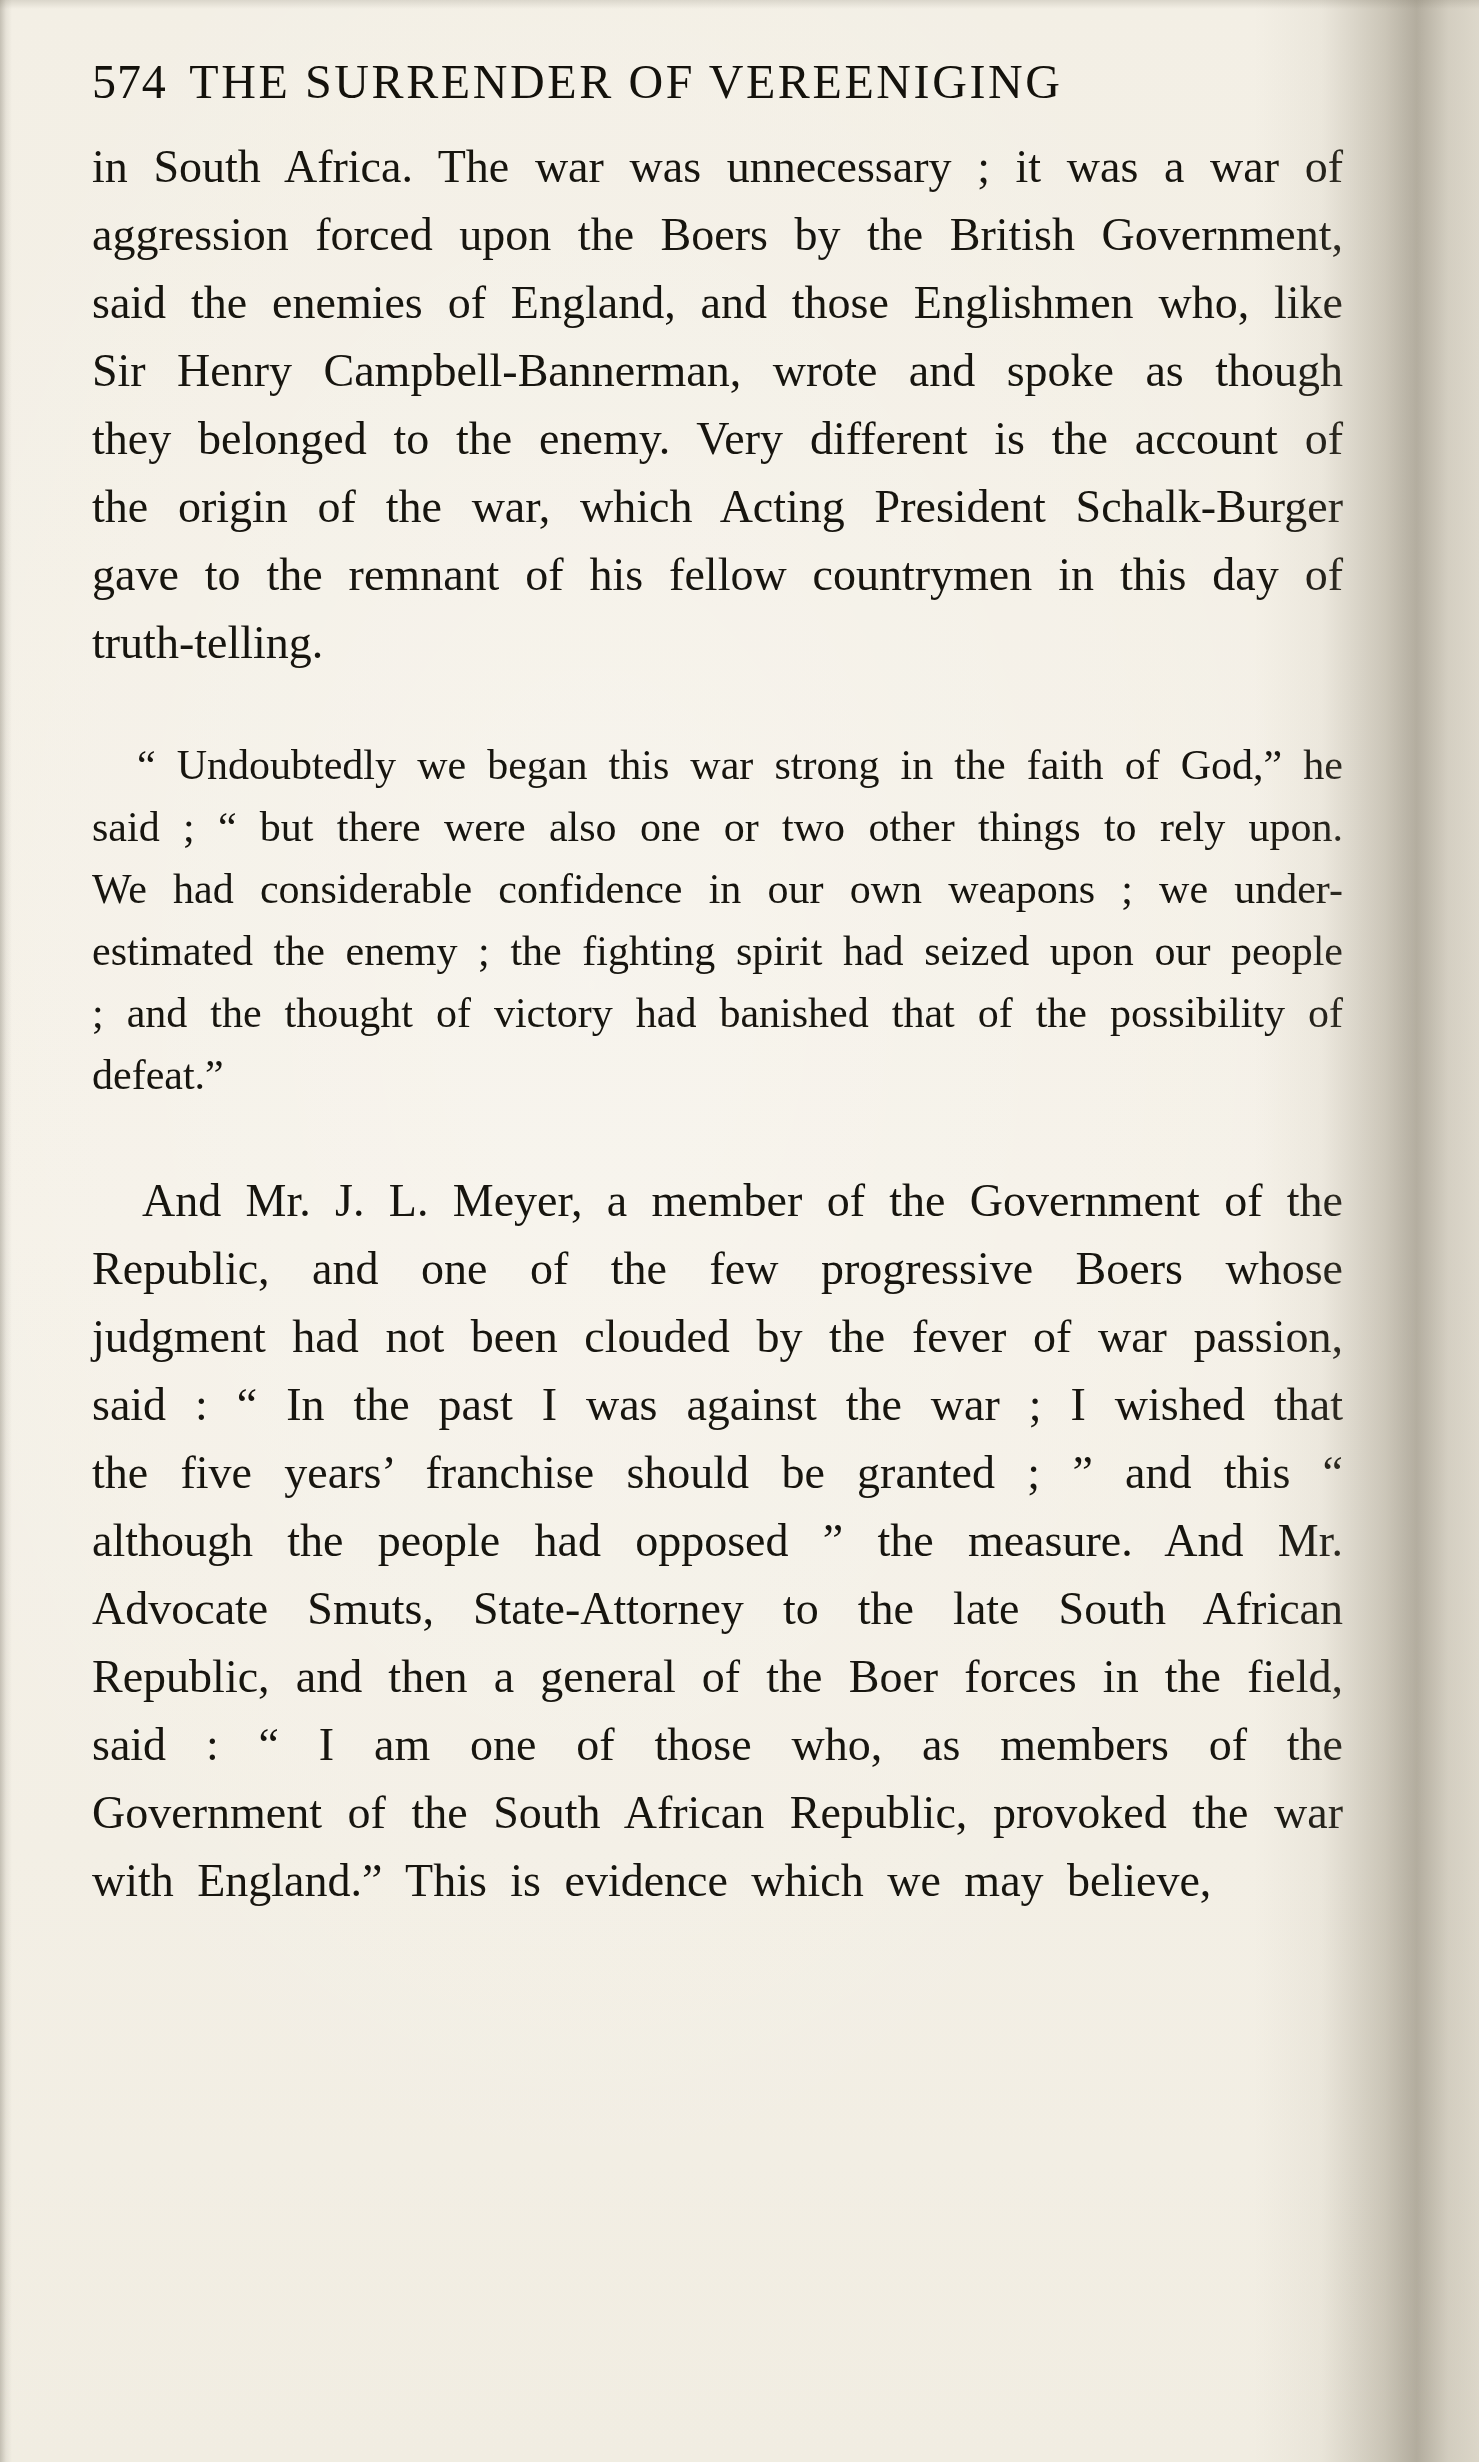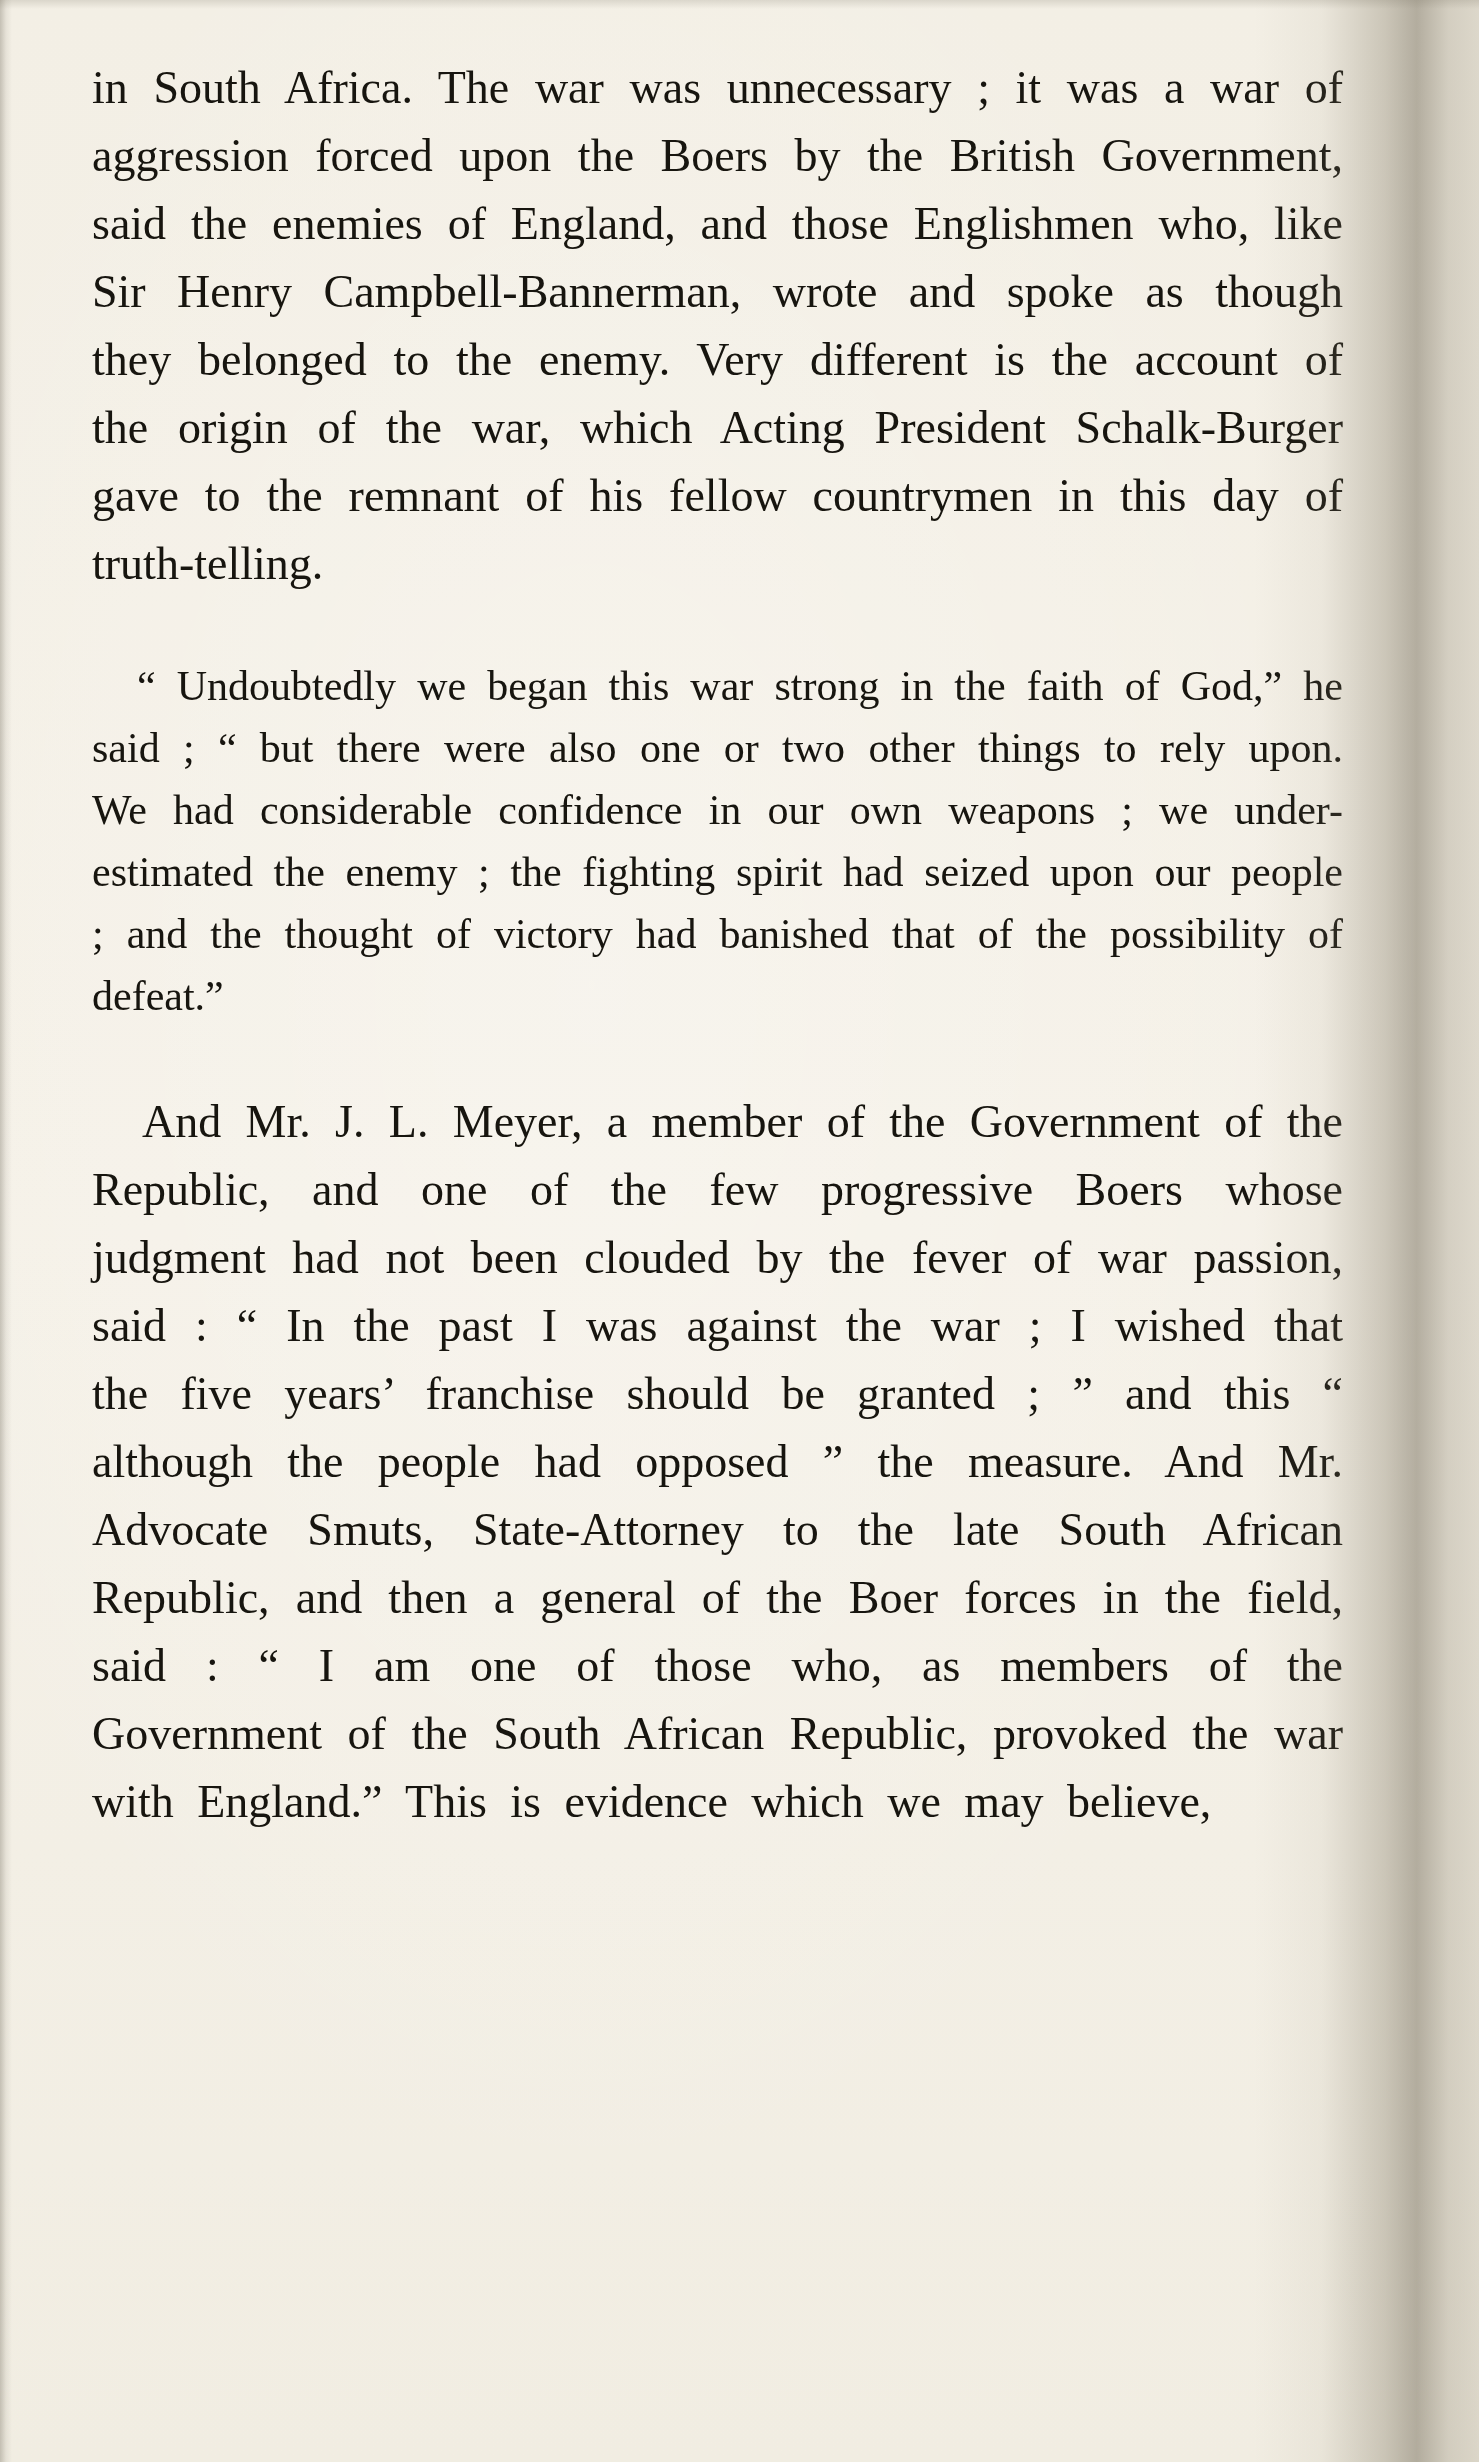--- a/index.html
+++ b/index.html
@@ -103,20 +103,23 @@
       rgba(120,114,98,0.20) 0%,
       rgba(120,114,98,0) 100%);
   }
 </style>
 </head>
 <body>
 
 <div class="scan">
   <div class="page-content">
 
+    <div class="header">
+      <span class="page-number">574</span><span class="title">THE SURRENDER OF VEREENIGING</span>
+    </div>
 
     <p class="body-para">in South Africa.  The war was unnecessary ; it was a war of aggression forced upon the Boers by the British Government, said the enemies of England, and those Englishmen who, like Sir Henry Campbell-Bannerman, wrote and spoke as though they belonged to the enemy.  Very different is the account of the origin of the war, which Acting President Schalk-Burger gave to the remnant of his fellow countrymen in this day of truth-telling.</p>
 
     <p class="quote-para">“ Undoubtedly we began this war strong in the faith of God,” he said ;  “ but there were also one or two other things to rely upon.  We had considerable confidence in our own weapons ; we under-estimated the enemy ;  the fighting spirit had seized upon our people ;  and the thought of victory had banished that of the possibility of defeat.”</p>
 
     <p class="body-para indent">And Mr. J. L. Meyer, a member of the Government of the Republic, and one of the few progressive Boers whose judgment had not been clouded by the fever of war passion, said :  “ In the past I was against the war ;  I wished that the five years’ franchise should be granted ; ”  and this “ although the people had opposed ” the measure. And Mr. Advocate Smuts, State-Attorney to the late South African Republic, and then a general of the Boer forces in the field, said :  “ I am one of those who, as members of the Government of the South African Republic, provoked the war with England.”   This is evidence which we may believe,</p>
 
   </div>
 
   <div class="gutter-shadow"></div>

